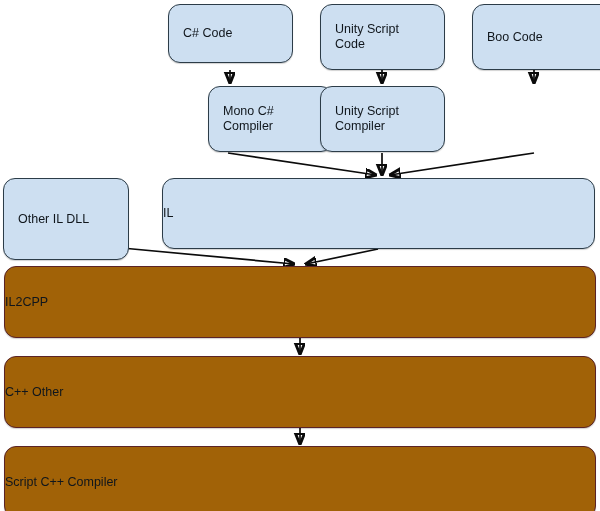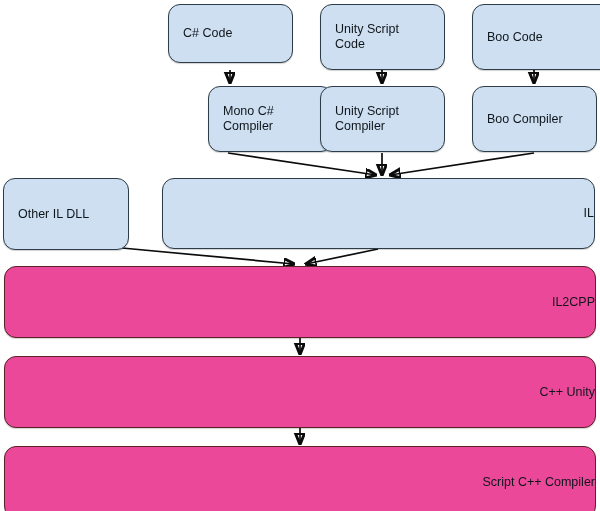--- a/index.html
+++ b/index.html
@@ -25,35 +25,35 @@
     border-radius: 12px;
     border: 1.6px solid #2b3a45;
     box-shadow: 0 1px 1px rgba(0,0,0,0.18);
     z-index: 3;
   }
   .node.blue {
     background: #cddff1;
     border-color: #2c3c48;
   }
   .node.red {
-    background: #ec4899;
+    background: #a16207;
     border-color: #5a2327;
   }
   .node .label {
     font-size: 12.5px;
     color: #10161c;
     line-height: 15px;
     white-space: pre-line;
   }
   .node.left .label {
     padding-left: 14px;
     text-align: left;
   }
   .node.center {
-    justify-content: flex-end;
+    justify-content: flex-start;
   }
   .node.center .label {
     text-align: center;
   }
   svg.edges {
     position: absolute;
     left: 0;
     top: 0;
     width: 600px;
     height: 511px;
@@ -109,37 +109,34 @@
   <div class="node blue left" style="left:168px; top:86px; width:125px; height:66px;margin-left:40px;">
     <span class="label">Mono C#
 Compiler</span>
   </div>
 
   <div class="node blue left" style="left:320px; top:86px; width:125px; height:66px;">
     <span class="label">Unity Script
 Compiler</span>
   </div>
 
-  <div class="node blue left" style="left:472px; top:86px; width:125px; height:66px;">
-    <span class="label">Boo Compiler</span>
-  </div>
 
-  <div class="node blue left" style="left:3px; top:178px; width:126px; height:72px;">
+  <div class="node blue left" style="left:3px; top:178px; width:126px; height:82px;">
     <span class="label">Other IL DLL</span>
   </div>
 
   <div class="node blue center" style="left:162px; top:178px; width:433px; height:71px;">
     <span class="label">IL</span>
   </div>
 
   <div class="node red center" style="left:4px; top:266px; width:592px; height:72px;">
     <span class="label">IL2CPP</span>
   </div>
 
   <div class="node red center" style="left:4px; top:356px; width:592px; height:72px;">
-    <span class="label">C++ Unity</span>
+    <span class="label">C++ Other</span>
   </div>
 
   <div class="node red center" style="left:4px; top:446px; width:592px; height:72px;">
     <span class="label">Script C++ Compiler</span>
   </div>
 
 </div>
 
 </body></html>

